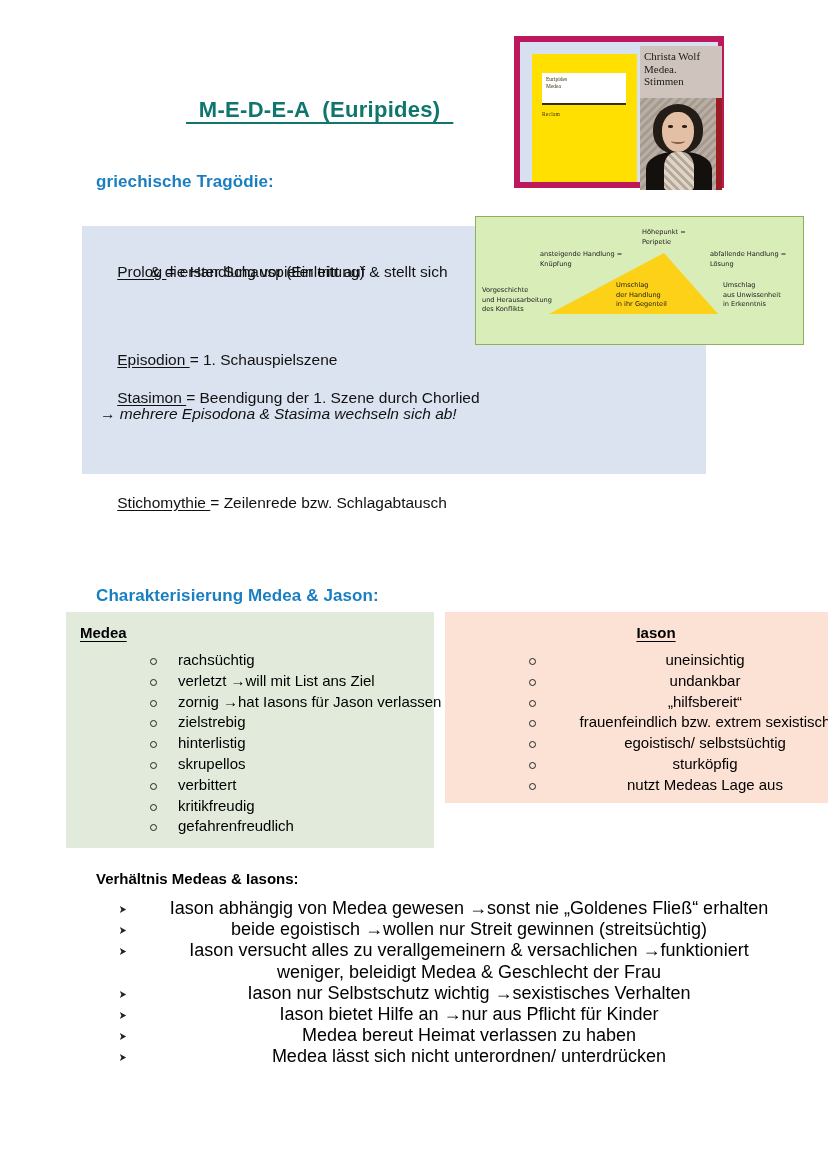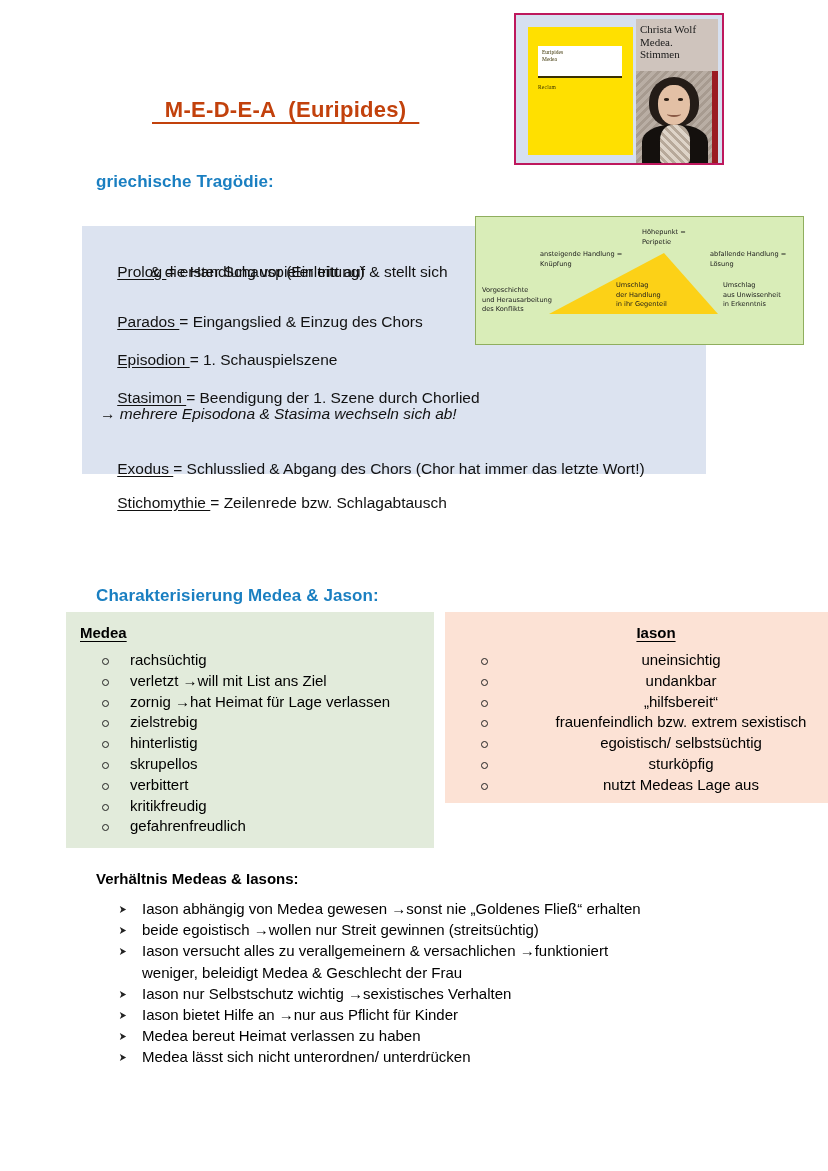--- a/index.html
+++ b/index.html
@@ -10,24 +10,24 @@
     background: #ffffff;
     font-family: "Liberation Sans", sans-serif;
     position: relative;
     overflow: hidden;
     color: #000;
   }
 
   
   .covers-frame {
     position: absolute;
-    left: 514px; top: 13px;
+    left: 514px; top: 36px;
     width: 210px; height: 152px;
     background: #d6e0f0;
-    border: 2px solid #be185d;
+    border: 6px solid #be185d;
   }
   .cover-reclam {
     position: absolute;
     left: 12px; top: 12px;
     width: 105px; height: 128px;
     background: #ffe000;
   }
   .reclam-label {
     position: absolute;
     left: 10px; top: 19px;
@@ -121,24 +121,24 @@
   .wolf-photo .scarf {
     position: absolute; left: 24px; top: 54px;
     width: 30px; height: 38px;
     background: repeating-linear-gradient(45deg,#ded4c8 0 3px,#b7a99a 3px 6px);
     border-radius: 40% 40% 10% 10%;
   }
 
   
   .doc-title {
     position: absolute;
-    left: 152px; top: 97px;
+    left: 186px; top: 97px;
     font-size: 22px;
     font-weight: bold;
-    color: #c2410c;
+    color: #0f766e;
     text-decoration: underline;
     text-underline-offset: 5px;
     letter-spacing: .3px;
     white-space: pre;
   }
 
   .heading-blue {
     position: absolute;
     font-size: 17px;
     font-weight: bold;
@@ -214,20 +214,21 @@
     margin: 8px 0 0 0;
     padding: 0;
     list-style: none;
   }
   .char-list li {
     position: relative;
     font-size: 15px;
     line-height: 20.8px;
     padding-left: 64px;
     white-space: pre;
+    margin-left: 48px;
   }
   .char-list li::before {
     content: "";
     position: absolute;
     left: 36px; top: 8px;
     width: 5px; height: 5px;
     border: 1px solid #222;
     border-radius: 50%;
   }
 
@@ -241,24 +242,25 @@
   }
   .rel-list {
     position: absolute;
     left: 96px; top: 898px;
     width: 700px;
     margin: 0; padding: 0;
     list-style: none;
   }
   .rel-list li {
     position: relative;
-    font-size: 15px;
+    font-size: 18px;
     line-height: 21.2px;
     padding-left: 46px;
     white-space: pre-wrap;
+    text-align: center;
   }
   .rel-list li::before {
     content: "\27A4";
     position: absolute;
     left: 22px; top: 1px;
     font-size: 11px;
     color: #222;
     transform: scaleX(.85);
   }
   .rel-list li.cont { padding-left: 46px; }
@@ -297,33 +299,27 @@
 
 <div class="doc-title">  M-E-D-E-A  (Euripides)  </div>
 
 <div class="heading-blue heading-tragoedie">griechische Tragödie:</div>
 
 <div class="def-box">
   <div class="def-line" style="top:16px">
     <u>Prolog </u><span>= erster Schauspieler tritt auf &amp; stellt sich</span>
   </div>
   <div class="def-line indent" style="top:36px">&amp; die Handlung vor (Einleitung)</div>
-  <div class="def-line" style="top:66px">
-    <u>Parados </u><span>= Eingangslied &amp; Einzug des Chors</span>
-  </div>
   <div class="def-line" style="top:104px">
     <u>Episodion </u><span>= 1. Schauspielszene</span>
   </div>
   <div class="def-line" style="top:142px">
     <u>Stasimon </u><span>= Beendigung der 1. Szene durch Chorlied</span>
   </div>
   <div class="def-line italic" style="top:178px">→ mehrere Episodona &amp; Stasima wechseln sich ab!</div>
-  <div class="def-line" style="top:213px">
-    <u>Exodus </u><span>= Schlusslied &amp; Abgang des Chors (Chor hat immer das letzte Wort!)</span>
-  </div>
   <div class="def-line" style="top:247px">
     <u>Stichomythie </u><span>= Zeilenrede bzw. Schlagabtausch</span>
   </div>
 </div>
 
 <div class="diagram">
   <svg width="329" height="129">
     <polygon points="73,97 188,36 242,97" fill="#fcd117"></polygon>
   </svg>
   <div class="dg-label" style="left:6px; top:69px">Vorgeschichte
@@ -343,21 +339,21 @@
 in Erkenntnis</div>
 </div>
 
 <div class="heading-blue heading-charakter">Charakterisierung Medea &amp; Jason:</div>
 
 <div class="char-box char-medea">
   <div class="char-title">Medea</div>
   <ul class="char-list">
     <li>rachsüchtig</li>
     <li>verletzt →will mit List ans Ziel</li>
-    <li>zornig →hat Heimat für Lage verlassen</li>
+    <li>zornig →hat Iasons für Jason verlassen</li>
     <li>zielstrebig</li>
     <li>hinterlistig</li>
     <li>skrupellos</li>
     <li>verbittert</li>
     <li>kritikfreudig</li>
     <li>gefahrenfreudlich</li>
   </ul>
 </div>
 
 <div class="char-box char-iason">

